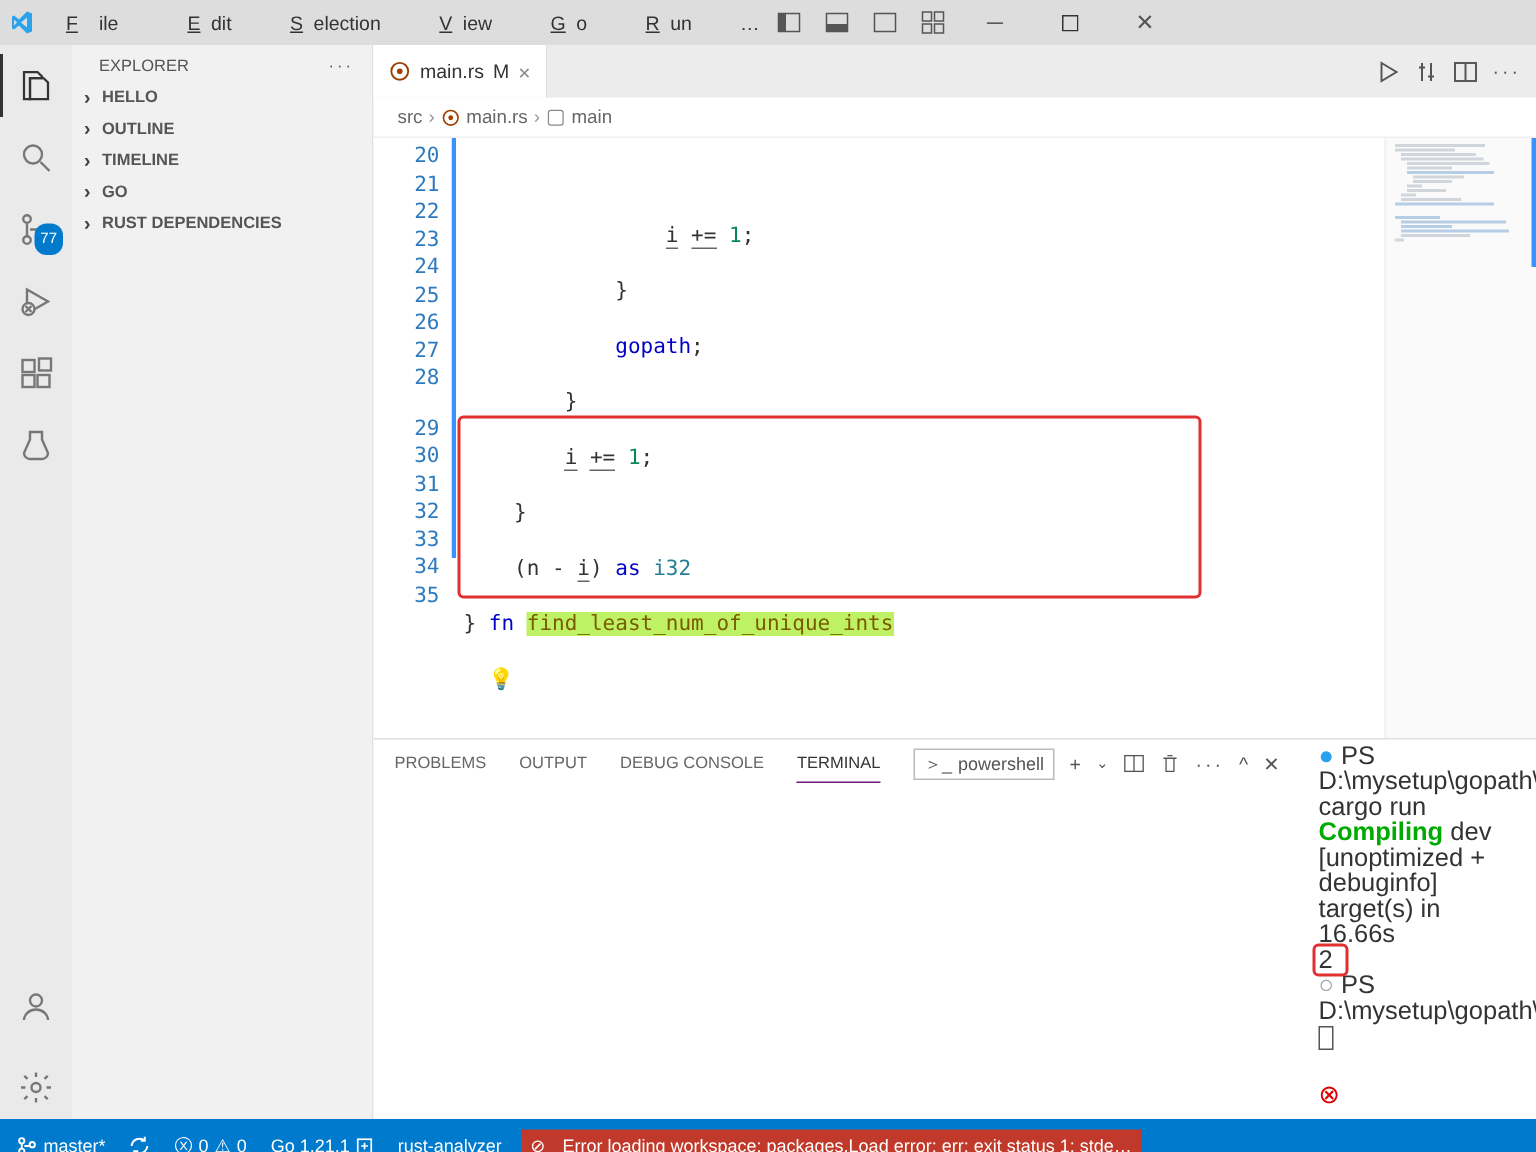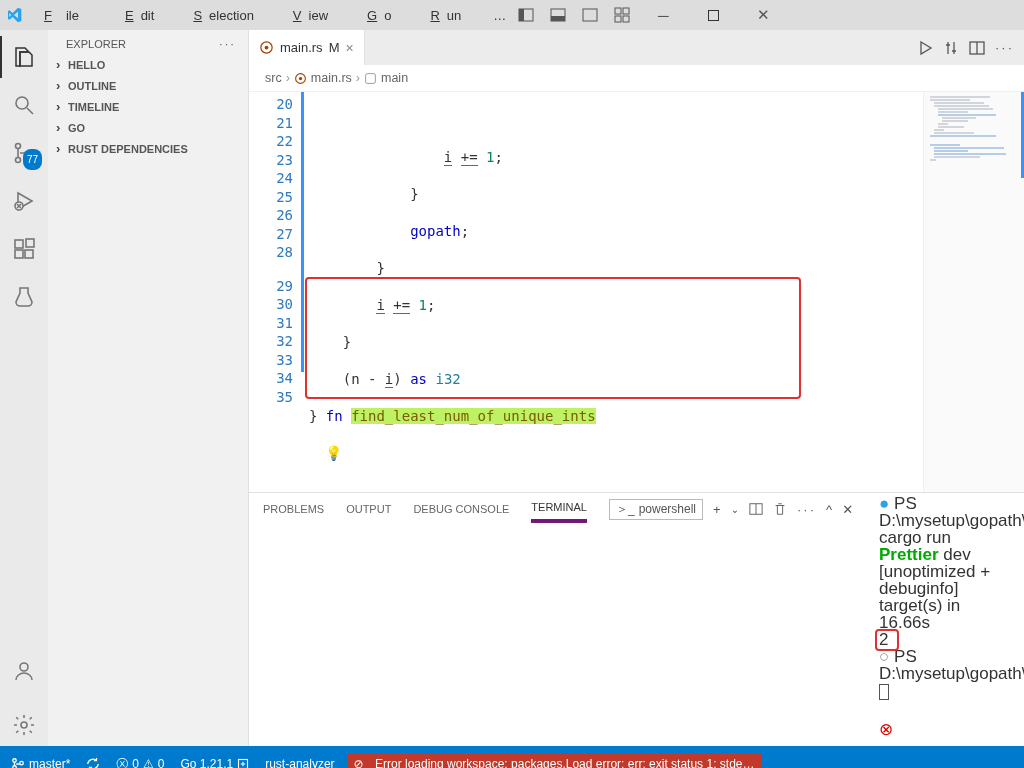--- a/index.html
+++ b/index.html
@@ -43,21 +43,21 @@
 .underline{border-bottom:1px solid #666}
 .codelens{color:#999;font-size:12px;text-decoration:line-through}
 .bulb{color:#d9a400}
 .redbox{border:2.5px solid #e03030;border-radius:4px;position:absolute}
 .minimap{width:100px;background:#fafafa;border-left:1px solid #eee;position:relative}
 .minimap .blob{position:absolute;background:#d0d6dc;height:2px}
 .minimap .hi{background:#b5cde5}
 .panel{height:253px;border-top:1px solid #e0e0e0;display:flex;flex-direction:row}
 .panel-tabs{height:32px;display:flex;align-items:center;padding:0 14px;gap:22px;font-size:11px;color:#666}
 .panel-tabs .pt{cursor:pointer;padding:6px 0}
-.panel-tabs .pt.active{color:#333;border-bottom:4px solid #701a75}
+.panel-tabs .pt.active{color:#333;border-bottom:1px solid #701a75}
 .panel-tabs .right{margin-left:auto;display:flex;align-items:center;gap:10px;color:#555;font-size:13px}
 .terminal{flex:1;font-family:Liberation Sans, sans-serif;font-size:17px;line-height:17px;padding:2px 12px;overflow:hidden;position:relative}
 .terminal .dot{color:#2aa3ef}
 .terminal .green{color:#0a0;font-weight:bold}
 .terminal .redx{color:#d00;position:absolute;bottom:8px;left:12px}
 .statusbar{height:36px;background:#007acc;color:#fff;display:flex;align-items:center;font-size:12px;padding:0 8px;gap:10px}
 .statusbar .sb-item{display:flex;align-items:center;gap:4px;cursor:pointer;padding:0 3px;white-space:nowrap}
 .statusbar .sb-right{margin-left:auto;display:flex;gap:10px}
 .statusbar .err{background:#c0392b;padding:0 6px;height:22px;display:flex;align-items:center}
 svg{display:block}
@@ -349,21 +349,21 @@
                 <path d="M3 4h10M5 4v10h6V4M6 2h4"></path>
               </svg>
             </span>
           <span style="letter-spacing:2px">···</span>
           <span>^</span>
           <span>✕</span>
         </div>
       </div>
       <div class="terminal">
 <div><span class="dot">●</span> <span>PS D:\mysetup\gopath\rustcode\hello&gt; </span><span>cargo run</span></div>
-<div>    <span class="green">Prettier</span><span> dev [unoptimized + debuginfo] target(s) in 16.66s</span></div>
+<div>    <span class="green">Compiling</span><span> dev [unoptimized + debuginfo] target(s) in 16.66s</span></div>
 <div style="position:relative"><span class="redbox" style="left:-4px;top:-2px;width:20px;height:18px"></span>  <span>2</span></div>
 <div><span style="color:#999">○</span> <span>PS D:\mysetup\gopath\rustcode\hello&gt; </span><span style="display:inline-block;width:8px;height:14px;border:1px solid #555;vertical-align:middle"></span></div>
 <span class="redx">⊗</span>
       </div>
     </div>
   </div>
 </div>
 
 <div class="statusbar">
   <span class="sb-item">

